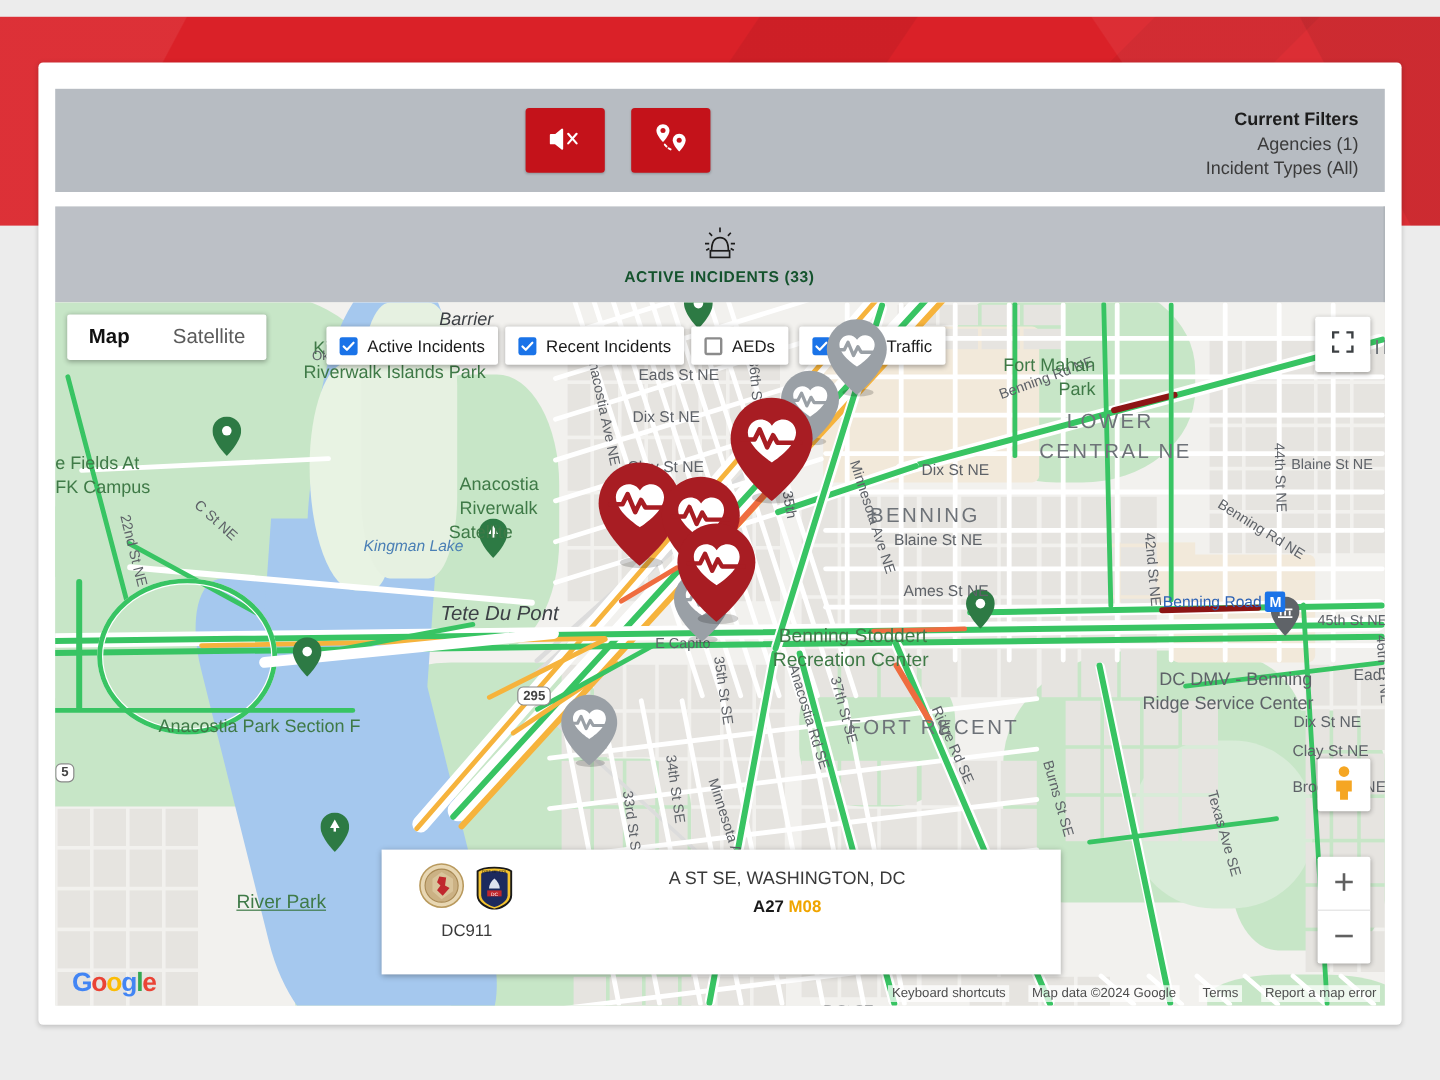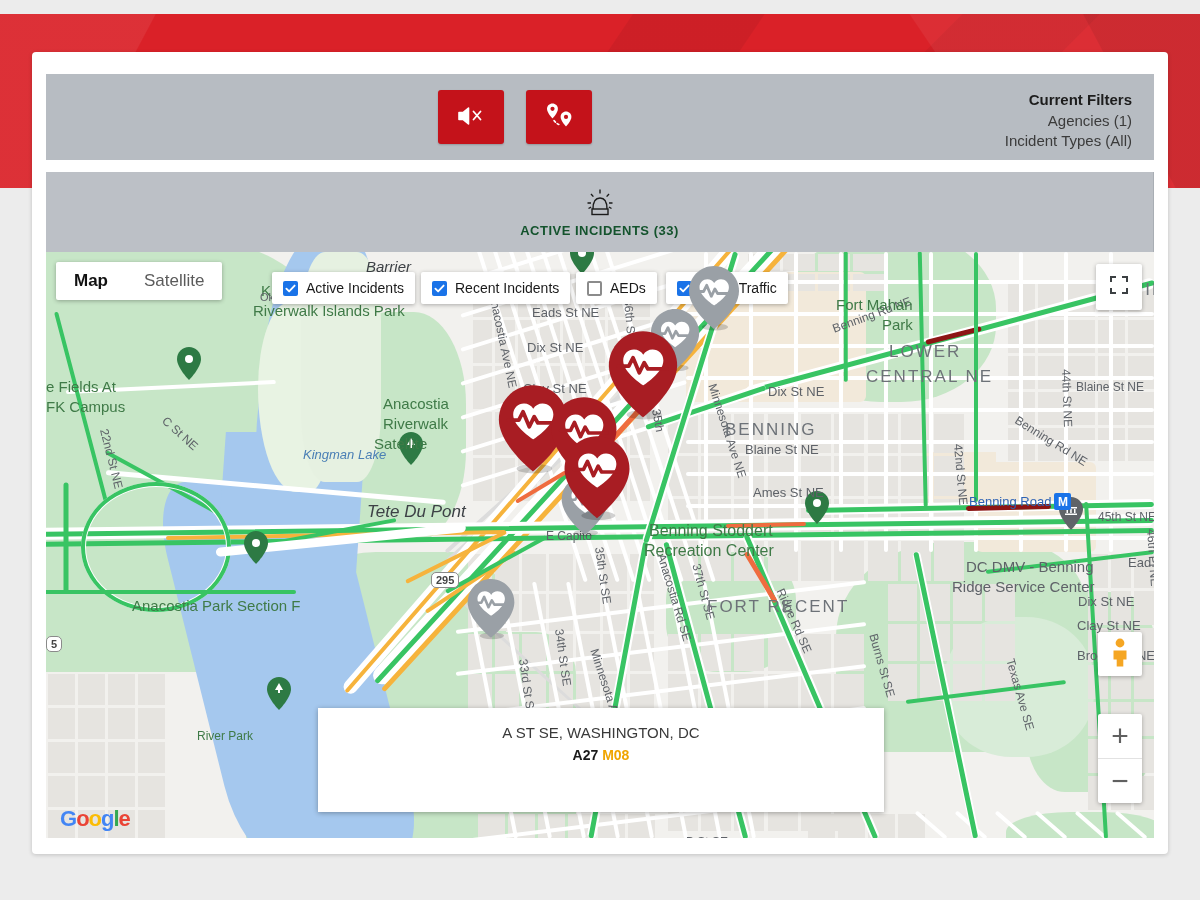--- a/index.html
+++ b/index.html
@@ -702,21 +702,21 @@
       <div class="mlabel major" style="left: 320px; top: 6px; font-size: 15px;">Barrier</div>
       <div class="mlabel park-l" style="left: 215px; top: 30px; font-size: 15px;">Kingman And</div>
       <div class="mlabel park-l" style="left: 207px; top: 50px; font-size: 15px;">Riverwalk Islands Park</div>
       <div class="mlabel " style="left: 214px; top: 39px; font-size: 11px;">Okla</div>
       <div class="mlabel park-l" style="left: 337px; top: 143px; font-size: 15px;">Anacostia</div>
       <div class="mlabel park-l" style="left: 337px; top: 163px; font-size: 15px;">Riverwalk</div>
       <div class="mlabel park-l" style="left: 328px; top: 183px; font-size: 15px;">Satellite</div>
       <div class="mlabel park-l" style="left: 0px; top: 126px; font-size: 15px;">e Fields At</div>
       <div class="mlabel park-l" style="left: 0px; top: 146px; font-size: 15px;">FK Campus</div>
       <div class="mlabel park-l" style="left: 86px; top: 345px; font-size: 15px;">Anacostia Park Section F</div>
-      <div class="mlabel park-l" style="left: 151px; top: 477px; font-size: 12px;">River Park</div>
+      <div class="mlabel park-l" style="left: 151px; top: 492px; font-size: 16px; text-decoration: underline;">River Park</div>
       <div class="mlabel water-l" style="left: 257px; top: 195px; font-size: 13px;">Kingman Lake</div>
       <div class="mlabel major" style="left: 321px; top: 250px; font-size: 17px;">Tete Du Pont</div>
       <div class="mlabel " style="left: 486px; top: 53px; font-size: 13px;">Eads St NE</div>
       <div class="mlabel " style="left: 481px; top: 88px; font-size: 13px;">Dix St NE</div>
       <div class="mlabel " style="left: 477px; top: 129px; font-size: 13px;">Clay St NE</div>
       <div class="mlabel " style="left: 477px; top: 161px; font-size: 13px;">Baker St NE</div>
       <div class="mlabel " style="left: 699px; top: 190px; font-size: 13px;">Blaine St NE</div>
       <div class="mlabel " style="left: 707px; top: 233px; font-size: 13px;">Ames St NE</div>
       <div class="mlabel " style="left: 722px; top: 132px; font-size: 13px;">Dix St NE</div>
       <div class="mlabel hood" style="left: 679px; top: 168px; font-size: 17px;">BENNING</div>
@@ -859,22 +859,51 @@
   <div class="zoomctl">
     <div>+</div>
     <div class="sep"></div>
     <div>−</div>
   </div>
 
   <div class="gmark">
     <span style="color:#4285f4">G</span><span style="color:#ea4335">o</span><span style="color:#fbbc05">o</span><span style="color:#4285f4">g</span><span style="color:#34a853">l</span><span style="color:#ea4335">e</span>
   </div>
 
+  <div class="attrib">
+    <span>Keyboard shortcuts</span>
+    <span>Map data ©2024 Google</span>
+    <span>Terms</span>
+    <span>Report a map error</span>
+  </div>
 
   <div class="infocard" style="left:272px; top:456px; width:566px; height:104px;">
+    <div class="badges">
+      <div class="badge-row">
+        <span>
+          <svg width="38" height="38" viewBox="0 0 40 40">
+            <circle cx="20" cy="20" r="19" fill="#e8d7b3" stroke="#b99a5e" stroke-width="1.4"></circle>
+            <circle cx="20" cy="20" r="14.5" fill="#cbb184" stroke="#a98a55" stroke-width="1"></circle>
+            <path d="M20 8l10 6v11l-10 7-8-7V14z" fill="#d9c49b"></path>
+            <path d="M18 12l6 1-1 7 4 2-6 7-5-5 3-4-3-3z" fill="#c0272d"></path>
+          </svg>
+        </span>
+        <span>
+          <svg width="34" height="40" viewBox="0 0 34 40">
+            <path d="M3 8c5-4 23-4 28 0v20c0 7-9 11-14 12C12 39 3 35 3 28z" fill="#f4c430" stroke="#1a1a1a" stroke-width="1.6"></path>
+            <path d="M6 10c4.5-3 17.5-3 22 0v18c0 5.5-7.5 9-11 9.8C13.5 37 6 33.5 6 28z" fill="#1c2a5e"></path>
+            <path d="M17 14c2.5 2 4.5 5 4.5 8.5H12.5C12.5 19 14.5 16 17 14z" fill="#dfe3ef"></path>
+            <rect x="11" y="24" width="12" height="5" fill="#c0272d"></rect>
+            <text x="17" y="28.4" font-size="4" fill="#fff" text-anchor="middle" font-family="Liberation Sans">DC</text>
+            <text x="17" y="9.4" font-size="3.4" fill="#1a1a1a" text-anchor="middle" font-family="Liberation Sans">DIST OF COL</text>
+          </svg>
+        </span>
+      </div>
+      <div class="agency-name">DC911</div>
+    </div>
 
     <div class="inc-main">
       <div class="inc-addr">A ST SE, WASHINGTON, DC</div>
       <div class="inc-units">
         <span class="unit-a">A27</span>
         <span class="unit-b">M08</span>
       </div>
     </div>
 
   </div>

